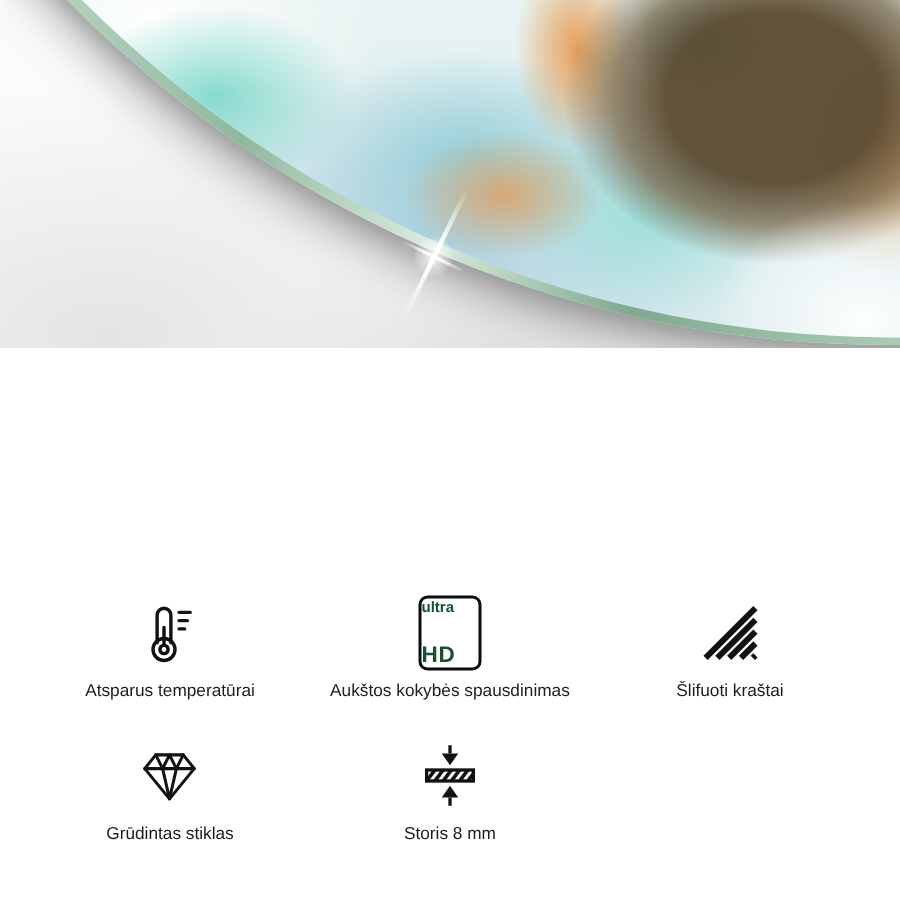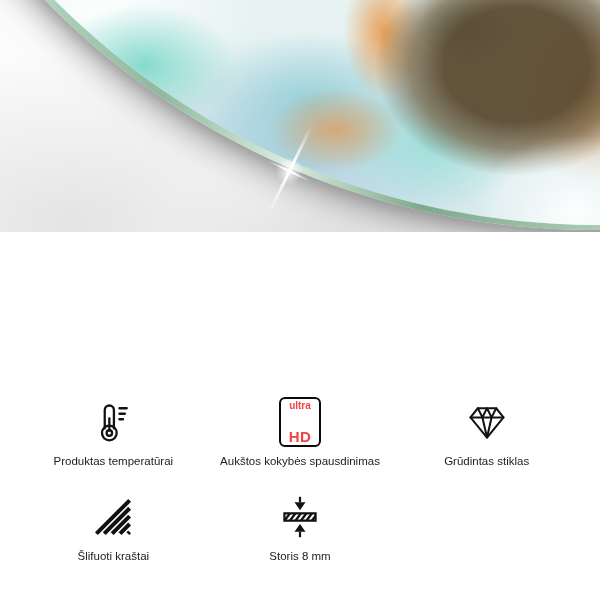--- a/index.html
+++ b/index.html
@@ -72,21 +72,21 @@
   .features{
     position:absolute;left:20px;top:398px;width:560px;
     display:grid;grid-template-columns:1fr 1fr 1fr;row-gap:26px;
   }
   .feature{display:flex;flex-direction:column;align-items:center;}
   .feature .icon-box{height:48px;display:flex;align-items:center;justify-content:center;}
   .feature .label{margin-top:9px;font-size:11.5px;color:#1c1c1c;text-align:center;}
   .icon-svg{stroke:#121212;fill:none;stroke-width:2.5;stroke-linecap:round;stroke-linejoin:round;}
   .hd-badge{
     border:2.5px solid #0b0b0b;border-radius:6px;width:38px;padding:2px 0 1px 0;
-    text-align:center;color:#ef4444;line-height:1;
+    color:#14532d;line-height:1;
   }
   .hd-badge .t{font-size:10px;font-weight:700;display:block;}
   .hd-badge .b{font-size:15px;font-weight:800;display:block;margin-top:18px;letter-spacing:.5px;}
 </style>
 </head>
 <body>
 
 <div class="page">
 
   <div class="hero">
@@ -118,57 +118,57 @@
         <svg class="icon-svg" width="44" height="46" viewBox="0 0 48 48">
           <path d="M15 31 V11 a5 5 0 0 1 10 0 V31"></path>
           <circle cx="20" cy="36" r="8"></circle>
           <circle cx="20" cy="36" r="3"></circle>
           <line x1="20" y1="33" x2="20" y2="20"></line>
           <line x1="31" y1="9" x2="39" y2="9"></line>
           <line x1="31" y1="15" x2="37" y2="15"></line>
           <line x1="31" y1="21" x2="35" y2="21"></line>
         </svg>
       </div>
-      <div class="label">Produktas temperatūrai</div>
+      <div class="label">Atsparus temperatūrai</div>
     </div>
 
     <div class="feature">
       <div class="icon-box">
         <div class="hd-badge">
           <span class="t">ultra</span>
           <span class="b">HD</span>
         </div>
       </div>
       <div class="label">Aukštos kokybės spausdinimas</div>
     </div>
 
 
     <div class="feature">
       <div class="icon-box">
-        <svg class="icon-svg" width="46" height="44" viewBox="0 0 48 48" style="stroke-width:2.2">
-          <path d="M14 9 H34 L42 19 L24 41 L6 19 Z"></path>
-          <line x1="6" y1="19" x2="42" y2="19"></line>
-          <path d="M14 9 L19 19 L24 9 L29 19 L34 9"></path>
-          <path d="M19 19 L24 41 L29 19"></path>
-        </svg>
-      </div>
-      <div class="label">Grūdintas stiklas</div>
-    </div>
-
-    <div class="feature">
-      <div class="icon-box">
         <svg width="44" height="42" viewBox="0 0 48 48" stroke="#121212" stroke-width="4.6" fill="none">
           <line x1="5" y1="43" x2="43" y2="5"></line>
           <line x1="14" y1="43" x2="43" y2="14"></line>
           <line x1="23" y1="43" x2="43" y2="23"></line>
           <line x1="32" y1="43" x2="43" y2="32"></line>
           <line x1="41" y1="43" x2="43" y2="41"></line>
         </svg>
       </div>
       <div class="label">Šlifuoti kraštai</div>
+    </div>
+
+    <div class="feature">
+      <div class="icon-box">
+        <svg class="icon-svg" width="46" height="44" viewBox="0 0 48 48" style="stroke-width:2.2">
+          <path d="M14 9 H34 L42 19 L24 41 L6 19 Z"></path>
+          <line x1="6" y1="19" x2="42" y2="19"></line>
+          <path d="M14 9 L19 19 L24 9 L29 19 L34 9"></path>
+          <path d="M19 19 L24 41 L29 19"></path>
+        </svg>
+      </div>
+      <div class="label">Grūdintas stiklas</div>
     </div>
 
     <div class="feature">
       <div class="icon-box">
         <svg width="44" height="46" viewBox="0 0 48 48" stroke="#121212" fill="none" stroke-width="2.4">
           <defs>
             <clipPath id="barclip">
                 <rect x="7" y="20" width="34" height="8"></rect>
               </clipPath>
           </defs>

